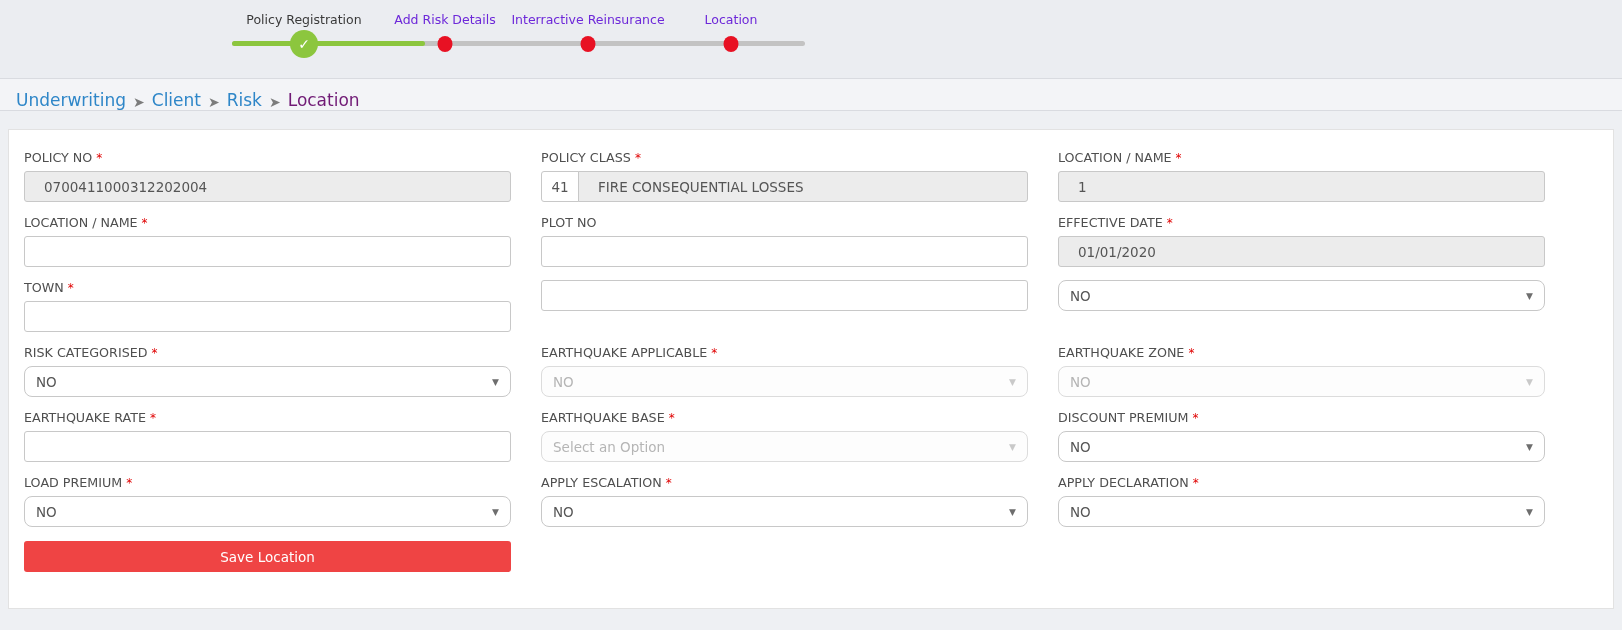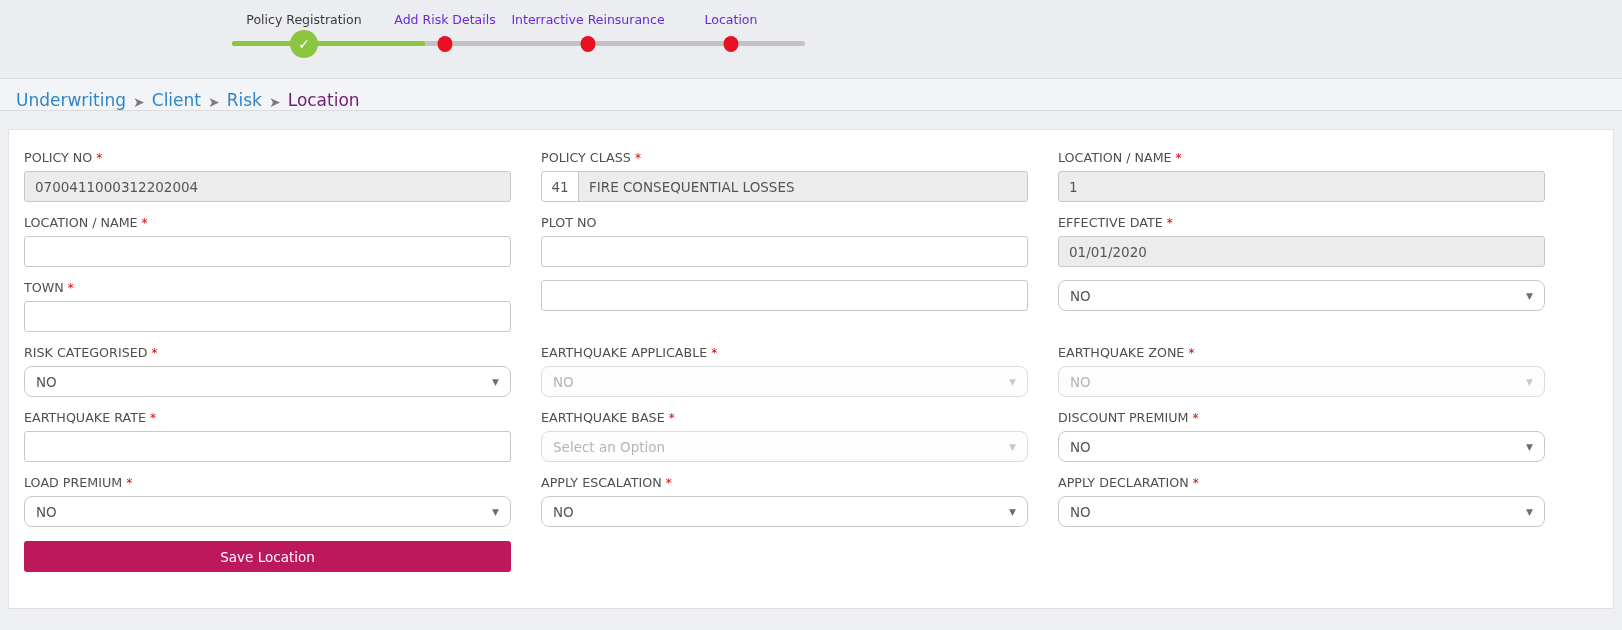--- a/index.html
+++ b/index.html
@@ -92,21 +92,21 @@
     color: #4f4f4f;
     margin-bottom: 5px;
     line-height: 16px;
   }
   .req { color: #e00000; margin-left: 4px; font-size: 12px; vertical-align: top; }
   .input {
     width: 100%;
     height: 31px;
     border: 1px solid #c8c8c8;
     border-radius: 3px;
-    padding: 0 10px;
+    padding: 0 19px;
     font-size: 13.5px;
     font-family: "DejaVu Sans", "Liberation Sans", sans-serif;
     color: #555;
     background: #fff;
     outline: none;
   }
   .input:disabled, .input.disabled { background: #ececec; color: #555; }
   .composite { display: flex; }
   .composite .code {
     width: 38px; flex: none;
@@ -146,21 +146,21 @@
   .btn {
     height: 31px;
     border: none;
     border-radius: 3px;
     color: #fff;
     font-size: 13.5px;
     font-family: "DejaVu Sans", "Liberation Sans", sans-serif;
     cursor: pointer;
   }
   .btn-close { width: 229px; background: #da4f3e; }
-  .btn-save { width: 487px; background: #be185d; }
+  .btn-save { width: 487px; background: #ef4444; }
 </style>
 </head>
 <body>
 
 <div class="top-bar">
   <div class="track">
     <div class="track-progress"></div>
   </div>
 
   <div class="step-label s1">Policy Registration</div>

